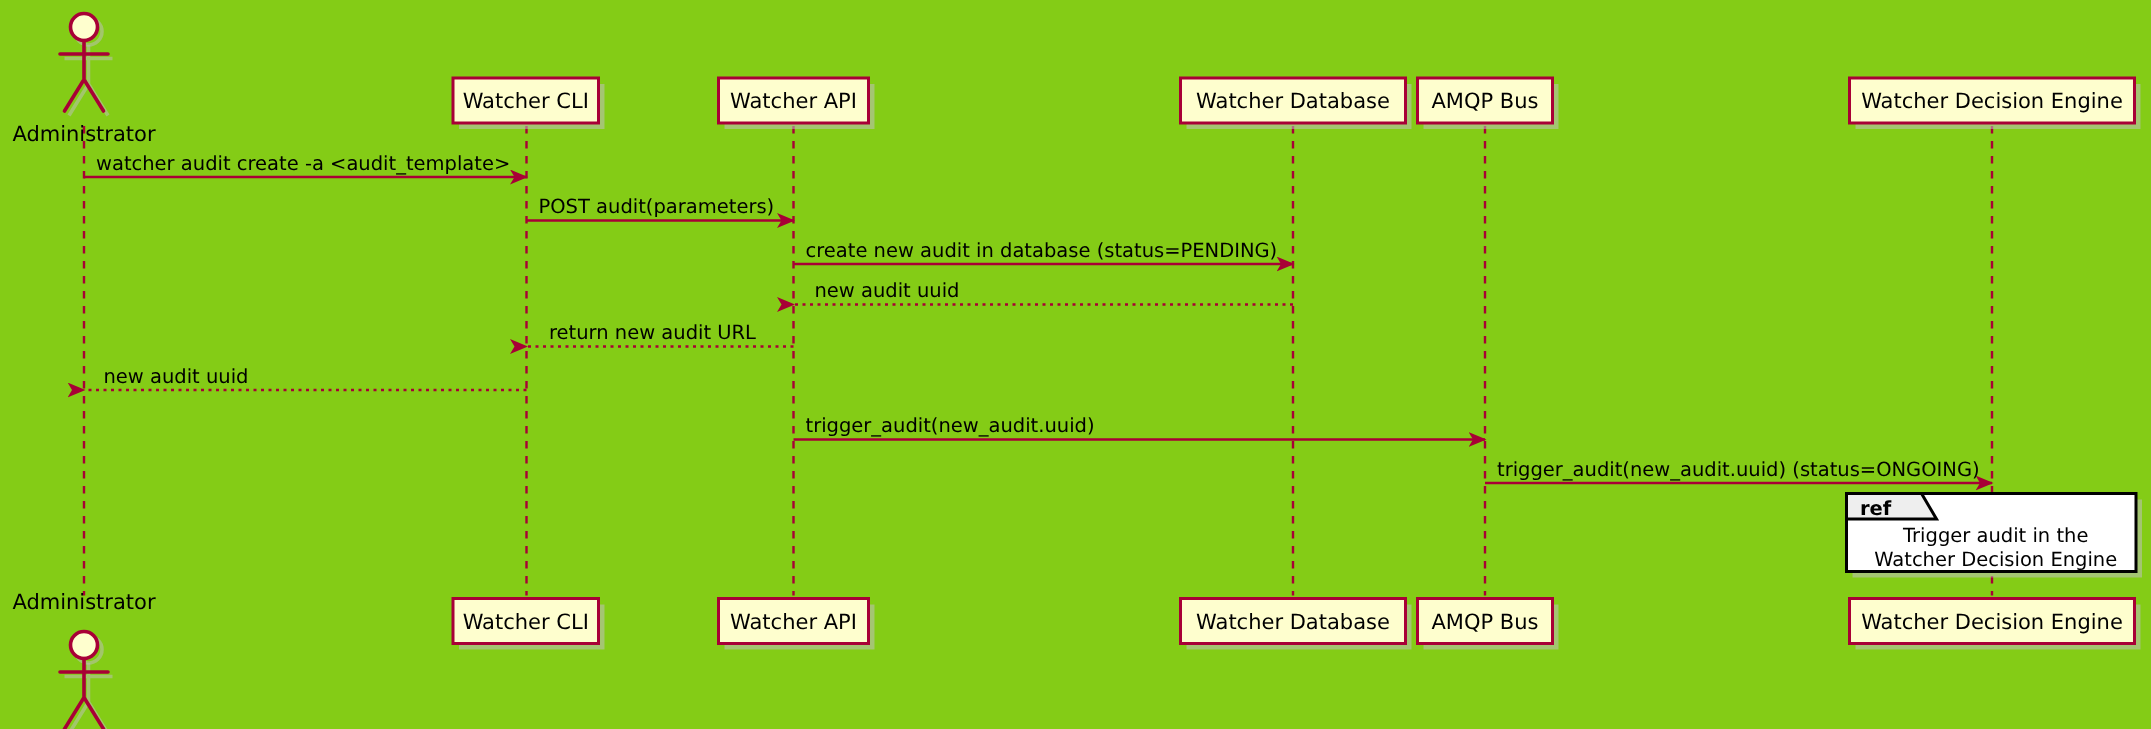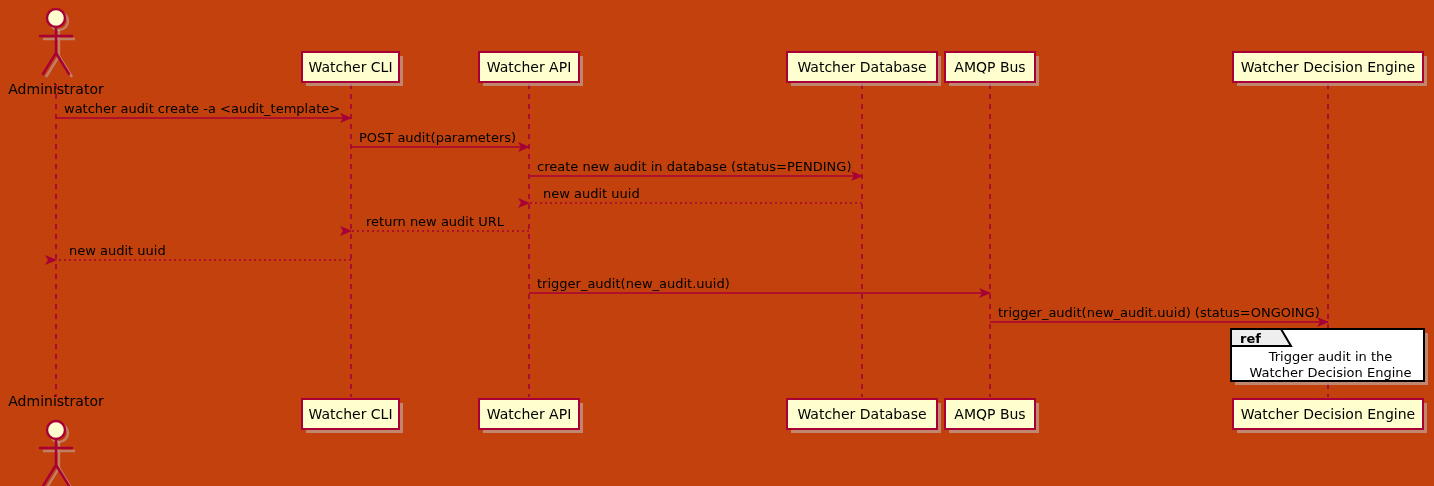--- a/index.html
+++ b/index.html
@@ -8,21 +8,21 @@
     background: #FFFFFF;
   }
   body {
     font-family: "DejaVu Sans", sans-serif;
     -webkit-font-smoothing: antialiased;
   }
   #diagram {
     position: relative;
     width: 1434px;
     height: 486px;
-    background: #c2410c;
+    background: #84cc16;
     overflow: hidden;
   }
   svg.canvas {
     position: absolute;
     top: 0;
     left: 0;
     width: 1434px;
     height: 486px;
   }
   .msg-label, .participant-label, .actor-label, .ref-kw, .ref-text {

